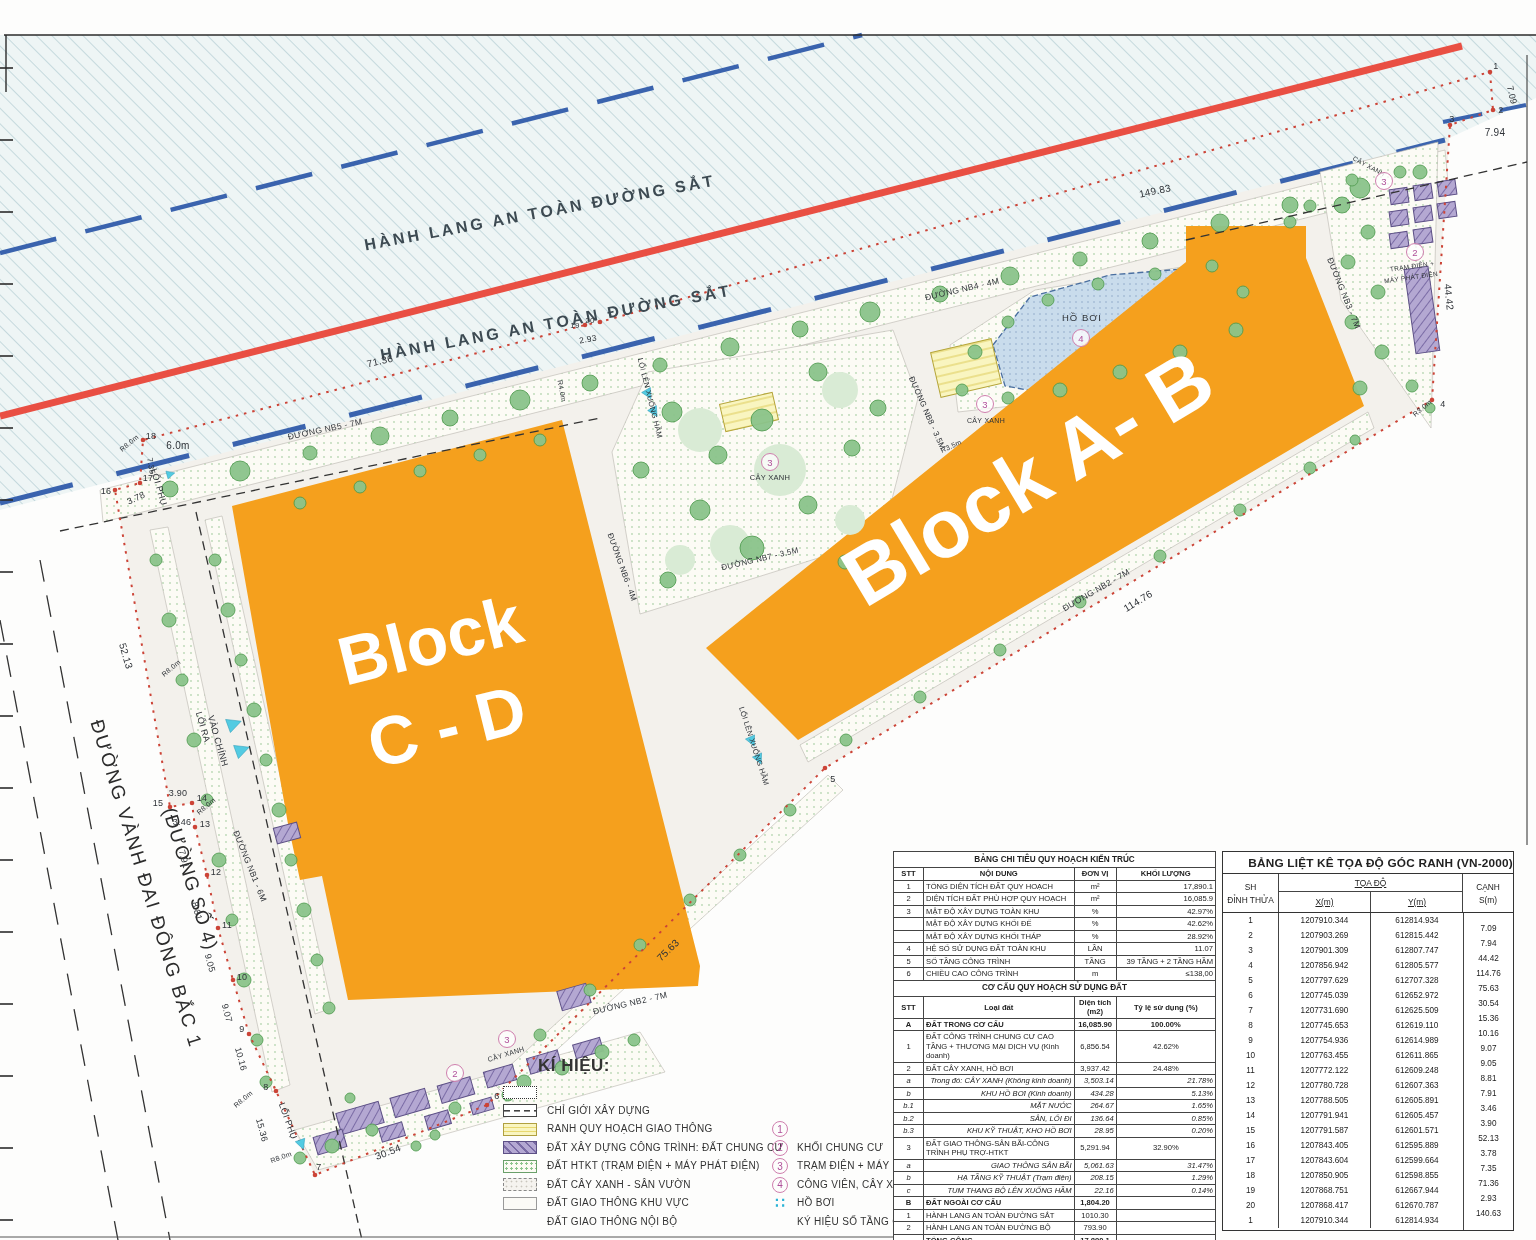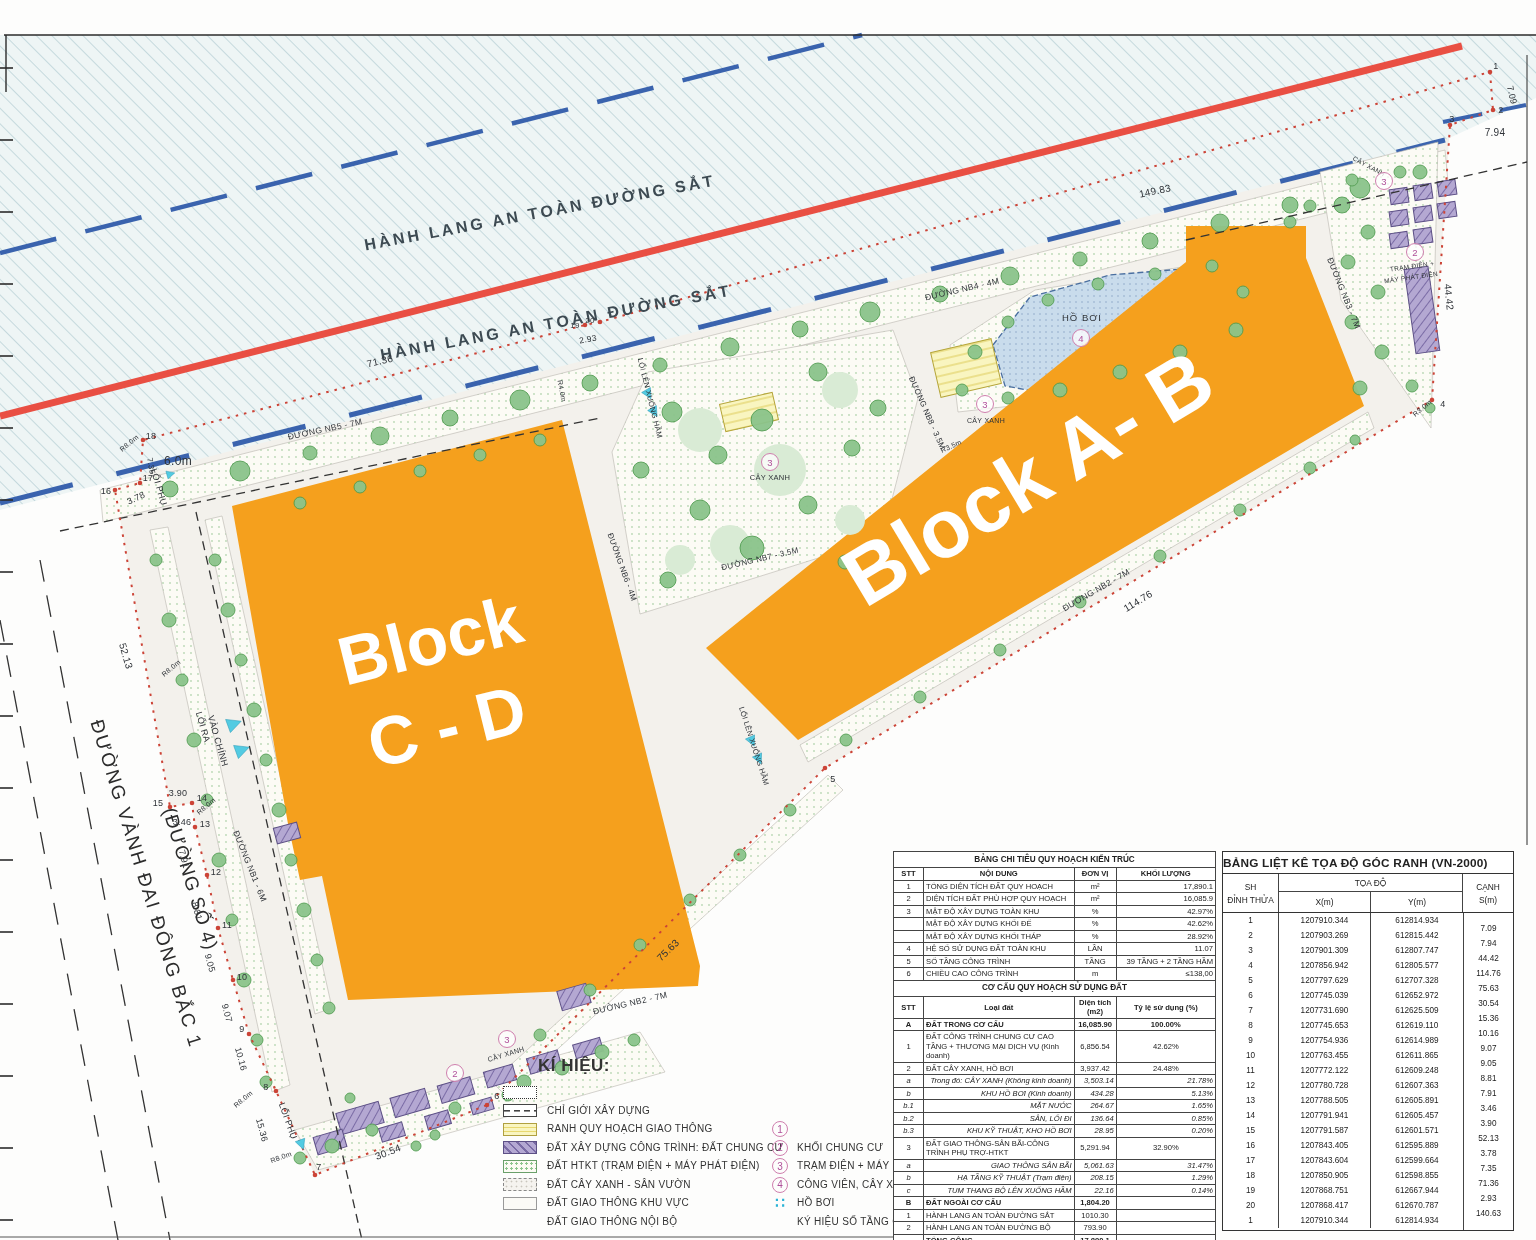--- a/index.html
+++ b/index.html
@@ -57,26 +57,26 @@
   .c-kl{text-align:right;padding-right:3px;}
   .sec2 .c-kl{text-align:center;}
   tr.b{font-weight:bold;}
   tr.i td{font-style:italic;}
   tr.i .c-nd{text-align:right;}
   .sec2 tr.i .c-kl{text-align:right;}
 
   
   .tbl-toado{position:absolute;left:1222px;top:851px;width:292px;z-index:7;background:#fff;
              border:1.5px solid #333;box-sizing:border-box;color:#222;}
-  .to-title{font-size:11.8px;font-weight:bold;text-align:left;padding:4px 0 3px;
+  .to-title{font-size:11.8px;font-weight:bold;text-align:right;padding:4px 0 3px;
             border-bottom:1px solid #333;letter-spacing:.2px;white-space:nowrap;}
   .to-head{display:grid;grid-template-columns:56px 184px 50px;height:38px;border-bottom:1px solid #333;font-size:8.4px;}
   .h-c1,.h-c3{display:flex;flex-direction:column;align-items:center;justify-content:center;gap:3px;}
   .h-c1{border-right:0.8px solid #444;}
-  .h-c2{border-right:0.8px solid #444;display:flex;flex-direction:column;}
+  .h-c2{border-right:0.8px solid #444;display:flex;flex-direction:column;text-decoration:underline;}
   .h-toado{height:17px;display:flex;align-items:center;justify-content:center;border-bottom:0.8px solid #444;}
   .h-xy{flex:1;display:grid;grid-template-columns:92px 92px;}
   .h-xy span{display:flex;align-items:center;justify-content:center;}
   .h-xy span:first-child{border-right:0.8px solid #444;}
   .to-body{position:relative;height:317px;font-size:8.2px;}
   .to-rows .trow{display:grid;grid-template-columns:56px 92px 92px;height:15px;align-items:center;text-align:center;}
   .to-rows .trow span:nth-child(1){border-right:0.8px solid #444;height:100%;display:flex;align-items:center;justify-content:center;}
   .to-rows .trow span:nth-child(2){border-right:0.8px solid #444;height:100%;display:flex;align-items:center;justify-content:center;}
   .scol{position:absolute;right:0;top:0;bottom:0;width:50px;border-left:0.8px solid #444;padding-top:8px;box-sizing:border-box;}
   .scell{height:15px;display:flex;align-items:center;justify-content:center;}
@@ -402,21 +402,21 @@
       <span class="plan-label" style="left: 1512px; top: 95px; font-size: 9px; transform: translate(-50%, -50%) rotate(78deg);">7.09</span>
       <span class="plan-label" style="left: 1449px; top: 297px; font-size: 10px; transform: translate(-50%, -50%) rotate(84deg);">44.42</span>
       <span class="plan-label" style="left: 1138px; top: 601px; font-size: 10px; transform: translate(-50%, -50%) rotate(-31deg);">114.76</span>
       <span class="plan-label" style="left: 668px; top: 950px; font-size: 10px; transform: translate(-50%, -50%) rotate(-44deg);">75.63</span>
       <span class="plan-label" style="left: 388px; top: 1152px; font-size: 10px; transform: translate(-50%, -50%) rotate(-21deg);">30.54</span>
       <span class="plan-label" style="left: 126px; top: 656px; font-size: 10px; transform: translate(-50%, -50%) rotate(74deg);">52.13</span>
       <span class="plan-label" style="left: 380px; top: 361px; font-size: 10px; transform: translate(-50%, -50%) rotate(-13deg);">71.36</span>
       <span class="plan-label" style="left: 588px; top: 339px; font-size: 8.5px; transform: translate(-50%, -50%) rotate(-10deg);">2.93</span>
       <span class="plan-label" style="left: 136px; top: 498px; font-size: 9px; transform: translate(-50%, -50%) rotate(-25deg);">3.78</span>
       <span class="plan-label" style="left: 151px; top: 466px; font-size: 8px; transform: translate(-50%, -50%) rotate(80deg);">7.35</span>
-      <span class="plan-label" style="left: 178px; top: 461px; font-size: 12px; transform: translate(-50%, -50%) rotate(0deg);">6.0m</span>
+      <span class="plan-label" style="left: 178px; top: 445px; font-size: 10px; transform: translate(-50%, -50%) rotate(0deg);">6.0m</span>
       <span class="plan-label" style="left: 178px; top: 793px; font-size: 9px; transform: translate(-50%, -50%) rotate(0deg);">3.90</span>
       <span class="plan-label" style="left: 182px; top: 822px; font-size: 9px; transform: translate(-50%, -50%) rotate(0deg);">3.46</span>
       <span class="plan-label" style="left: 184px; top: 859px; font-size: 9px; transform: translate(-50%, -50%) rotate(75deg);">7.91</span>
       <span class="plan-label" style="left: 197px; top: 911px; font-size: 9px; transform: translate(-50%, -50%) rotate(75deg);">8.81</span>
       <span class="plan-label" style="left: 210px; top: 963px; font-size: 9px; transform: translate(-50%, -50%) rotate(75deg);">9.05</span>
       <span class="plan-label" style="left: 227px; top: 1013px; font-size: 9px; transform: translate(-50%, -50%) rotate(75deg);">9.07</span>
       <span class="plan-label" style="left: 241px; top: 1059px; font-size: 9px; transform: translate(-50%, -50%) rotate(75deg);">10.16</span>
       <span class="plan-label" style="left: 262px; top: 1130px; font-size: 9px; transform: translate(-50%, -50%) rotate(75deg);">15.36</span>
       <span class="plan-label" style="left: 129px; top: 443px; font-size: 7px; transform: translate(-50%, -50%) rotate(-40deg);">R8.0m</span>
       <span class="plan-label" style="left: 171px; top: 668px; font-size: 7px; transform: translate(-50%, -50%) rotate(-40deg);">R8.0m</span>

